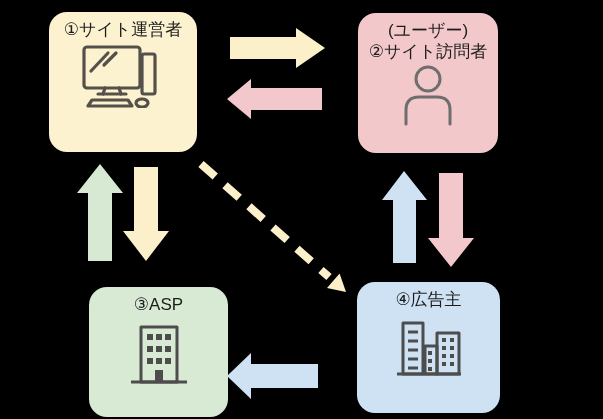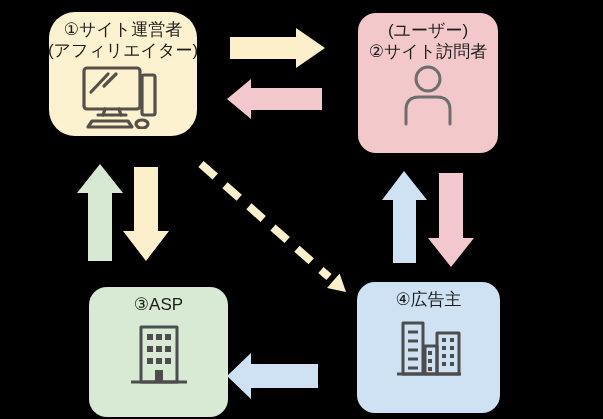--- a/index.html
+++ b/index.html
@@ -9,21 +9,21 @@
   }
   .arrow-layer{position:absolute;left:0;top:0;width:603px;height:419px;z-index:1;pointer-events:none;}
   .node{
     position:absolute;z-index:2;border-radius:18px;
     display:flex;flex-direction:column;align-items:center;
     color:#1c1c1c;
   }
   .node .label{
     text-align:center;font-size:17px;line-height:21px;padding-top:7px;white-space:nowrap;
   }
-  .node-operator{left:49px;top:12px;width:148px;height:124px;border-radius:26px;}
+  .node-operator{left:49px;top:12px;width:148px;height:140px;}
   .node-visitor{left:358px;top:13px;width:140px;height:140px;}
   .node-asp{left:61px;top:287px;width:139px;height:130px;}
   .node-advertiser{left:357px;top:282px;width:143px;height:131px;}
   .node-operator .icon{margin-top:4px;}
   .node-visitor .icon{margin-top:2px;}
   .node-asp .icon{margin-top:9px;}
   .node-advertiser .icon{margin-top:10px;}
 </style>
 </head>
 <body>
@@ -40,21 +40,20 @@
     <polygon points="318,364 251,364 251,353 227,376 251,399 251,388 318,388" fill="#CFE2F3"></polygon>
     <g>
       <line x1="201" y1="164" x2="329" y2="277" stroke-width="8" stroke-dasharray="19 13" stroke="#FCF0CB"></line>
       <polygon points="346,292 327,288 339.6,273.6" fill="#FCF0CB"></polygon>
     </g>
   </svg>
 
   <div class="node node-operator" style="background-color: rgb(252, 242, 207);">
     <div class="label">
       <div>①サイト運営者</div>
-      <div>(アフィリエイター)</div>
     </div>
     <svg class="icon" width="90" height="64" viewBox="0 0 90 64" fill="none" stroke="#55504a" stroke-width="3.2" stroke-linecap="round" stroke-linejoin="round">
       <rect x="64" y="10" width="13" height="40" rx="2"></rect>
       <rect x="6" y="3" width="56" height="41" rx="3" fill="#FCF2CF"></rect>
       <line x1="30" y1="9" x2="13" y2="27"></line>
       <line x1="38" y1="9" x2="26" y2="21"></line>
       <line x1="27" y1="44" x2="25" y2="50"></line>
       <line x1="41" y1="44" x2="43" y2="50"></line>
       <line x1="20" y1="50" x2="48" y2="50"></line>
       <path d="M14,56 L50,56 L54,62 L10,62 Z"></path>

